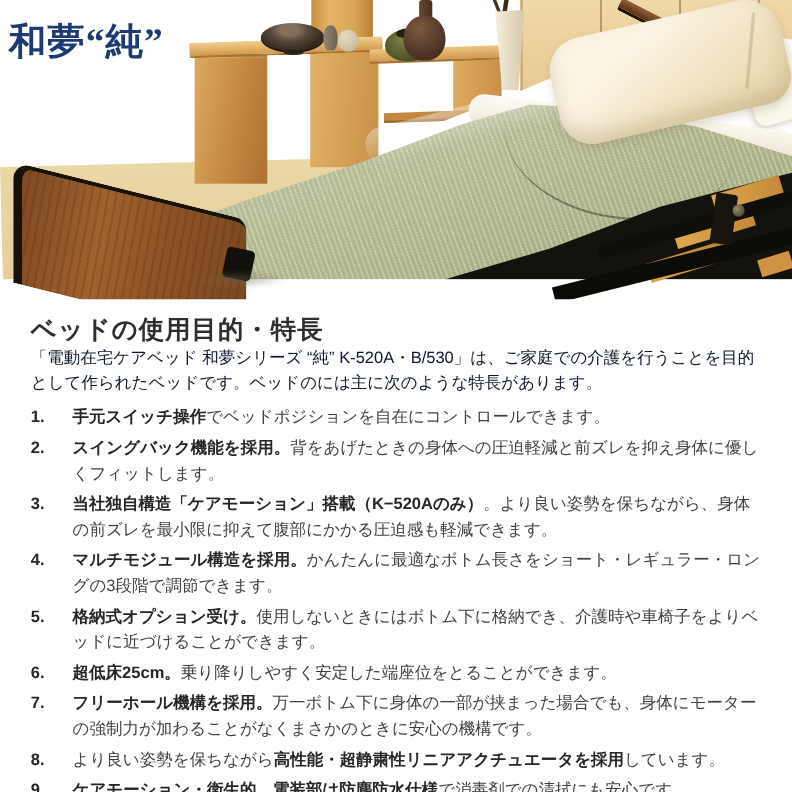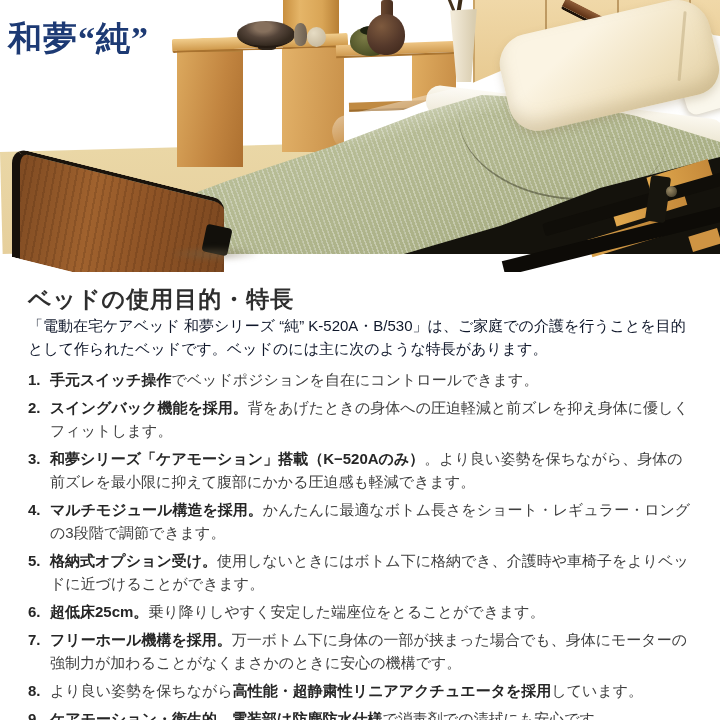--- a/index.html
+++ b/index.html
@@ -130,21 +130,21 @@
     background:radial-gradient(ellipse, rgba(110,100,75,.5), rgba(110,100,75,0) 70%);
     filter:blur(2px); }
 
   
   .content { position:relative; padding:14px 26px 16px 28px; color:#3f3f3f; }
   .content h1 { font-size:23px; line-height:27px; font-weight:bold; color:#2e2e2e; letter-spacing:1px; }
   .intro { margin-top:1px; font-size:15px; line-height:23px; color:#0f172a; }
   .features { list-style:none; margin-top:8px; }
   .features li { display:flex; margin-bottom:5px; font-size:15px; line-height:23px; }
   .features .num { flex:0 0 22px; font-weight:bold; color:#262626; }
-  .features .txt { flex:1; }
+  .features .txt { flex:1;margin-left:16px; }
   .features b { font-weight:bold; color:#262626; }
 </style>
 </head>
 <body>
 
 <div class="page">
 
   <section class="photo">
     <div class="panel"></div>
     <div class="plank"></div>
@@ -208,21 +208,21 @@
       <li>
         <span class="num">1.</span>
         <span class="txt"><b>手元スイッチ操作</b><span>でベッドポジションを自在にコントロールできます。</span></span>
       </li>
       <li>
         <span class="num">2.</span>
         <span class="txt"><b>スイングバック機能を採用。</b><span>背をあげたときの身体への圧迫軽減と前ズレを抑え身体に優しくフィットします。</span></span>
       </li>
       <li>
         <span class="num">3.</span>
-        <span class="txt"><b>和夢シリーズ「ケアモーション」搭載（K−520Aのみ）</b><span>。より良い姿勢を保ちながら、身体の前ズレを最小限に抑えて腹部にかかる圧迫感も軽減できます。</span></span>
+        <span class="txt"><b>当社独自構造「ケアモーション」搭載（K−520Aのみ）</b><span>。より良い姿勢を保ちながら、身体の前ズレを最小限に抑えて腹部にかかる圧迫感も軽減できます。</span></span>
       </li>
       <li>
         <span class="num">4.</span>
         <span class="txt"><b>マルチモジュール構造を採用。</b><span>かんたんに最適なボトム長さをショート・レギュラー・ロングの3段階で調節できます。</span></span>
       </li>
       <li>
         <span class="num">5.</span>
         <span class="txt"><b>格納式オプション受け。</b><span>使用しないときにはボトム下に格納でき、介護時や車椅子をよりベッドに近づけることができます。</span></span>
       </li>
       <li>

